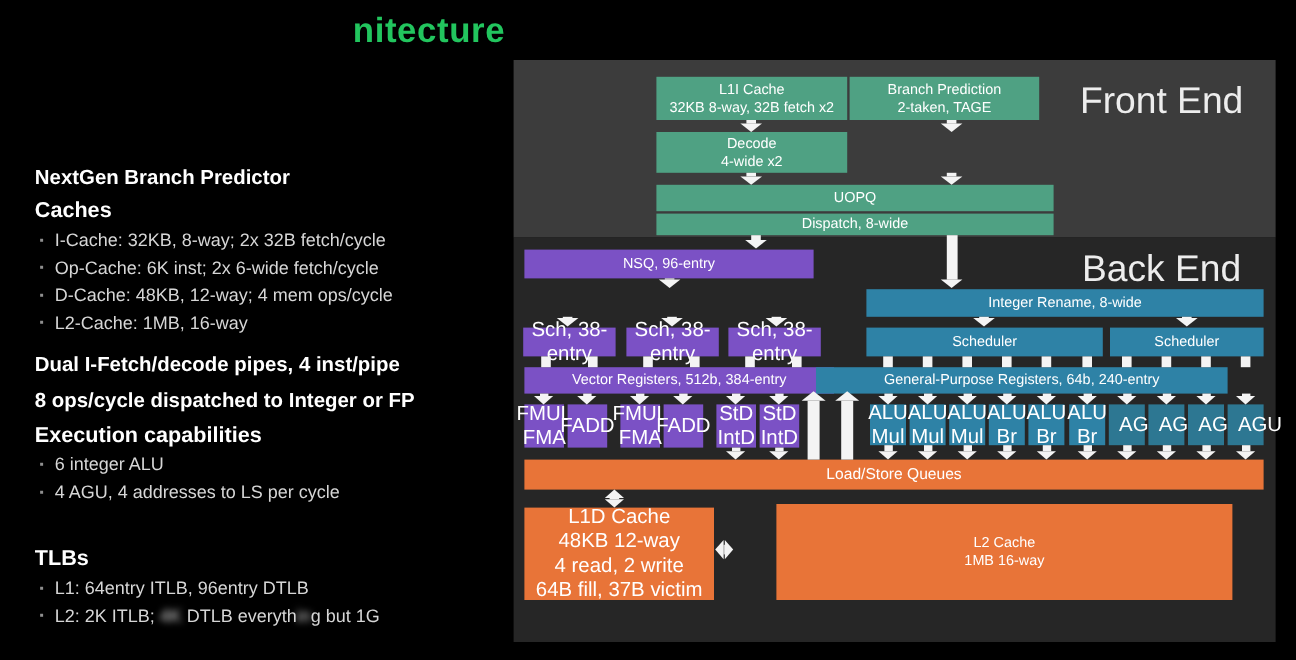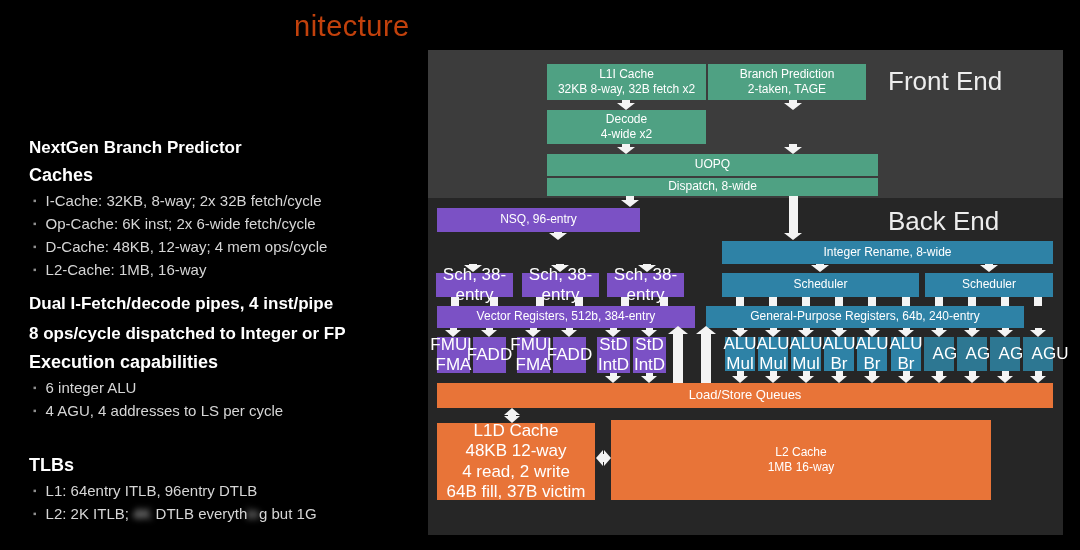--- a/index.html
+++ b/index.html
@@ -1,29 +1,29 @@
 <!DOCTYPE html>
 <html><head>
 <meta charset="utf-8">
 <style>
   html,body{margin:0;padding:0;background:#000;}
   .stage{position:relative;width:1080px;height:550px;background:#000;overflow:hidden;
          font-family:"Liberation Sans","DejaVu Sans",sans-serif;}
   
-  .slide-title{position:absolute;left:294px;top:10px;font-size:29px;font-weight:normal;color:#c2410c;letter-spacing:.5px;}
+  .slide-title{position:absolute;left:294px;top:10px;font-size:29px;font-weight:bold;color:#22c55e;letter-spacing:.5px;}
   .overview{position:absolute;left:28px;top:50px;font-size:30px;font-weight:bold;color:#fff;}
   .lbold{position:absolute;left:29px;color:#fff;font-weight:bold;font-size:17px;white-space:nowrap;}
   .lhead{position:absolute;left:29px;color:#fff;font-weight:bold;font-size:18px;white-space:nowrap;}
   .bullet{position:absolute;left:33px;color:#d6d6d6;font-size:15px;white-space:nowrap;}
   .bullet::before{content:"▪";color:#8f8f8f;font-size:10px;margin-right:9px;vertical-align:2px;}
   .blurred{filter:blur(3px);}
   
   .fe-bg{position:absolute;left:428px;top:50px;width:635px;height:148px;background:#3c3c3c;}
   .be-bg{position:absolute;left:428px;top:198px;width:635px;height:337px;background:#262626;}
-  .zone-label{position:absolute;color:#ededed;font-size:26px;text-align:left;width:160px;}
+  .zone-label{position:absolute;color:#ededed;font-size:31px;text-align:center;width:160px;}
   .box{position:absolute;display:flex;flex-direction:column;align-items:center;justify-content:center;
        text-align:center;color:#fff;font-size:12px;line-height:1.28;box-sizing:border-box;}
   .green{background:#4fa183;}
   .purple{background:#7b51c5;}
   .blue{background:#2e82a6;}
   .teal{background:#2d7792;padding-left:24px;}
   .orange{background:#e87438;}
   .small{font-size:17px;line-height:1.2;}
   .arrow-part{position:absolute;}
 </style>
@@ -62,30 +62,30 @@
     <span>Branch Prediction</span>
       <span>2-taken, TAGE</span>
   </div>
   <div class="box green" style="left:547px;top:110px;width:159px;height:34px">
     <span>Decode</span>
       <span>4-wide x2</span>
   </div>
   <div class="box green" style="left:547px;top:154px;width:331px;height:22px">UOPQ</div>
   <div class="box green" style="left:547px;top:178px;width:331px;height:18px">Dispatch, 8-wide</div>
 
-  <div class="box purple" style="left:437px;top:208px;width:203px;height:24px">NSQ, 96-entry</div>
+  <div class="box purple" style="left:437px;top:208px;width:241px;height:24px">NSQ, 96-entry</div>
   <div class="box purple small" style="left:436px;top:273px;width:77px;height:24px">Sch, 38-entry</div>
   <div class="box purple small" style="left:522px;top:273px;width:77px;height:24px">Sch, 38-entry</div>
   <div class="box purple small" style="left:607px;top:273px;width:77px;height:24px">Sch, 38-entry</div>
   <div class="box purple" style="left:437px;top:306px;width:258px;height:22px">Vector Registers, 512b, 384-entry</div>
 
   <div class="box blue" style="left:722px;top:241px;width:331px;height:23px">Integer Rename, 8-wide</div>
   <div class="box blue" style="left:722px;top:273px;width:197px;height:24px">Scheduler</div>
   <div class="box blue" style="left:925px;top:273px;width:128px;height:24px">Scheduler</div>
-  <div class="box blue" style="left:706px;top:306px;width:318px;height:22px">General-Purpose Registers, 64b, 240-entry</div>
+  <div class="box blue" style="left:680px;top:306px;width:343px;height:22px">General-Purpose Registers, 64b, 240-entry</div>
 
   <div class="box purple small" style="left:437px;top:337px;width:33px;height:36px">
       <span>FMUL</span>
       <span>FMA</span>
     </div>
   <div class="box purple small" style="left:473px;top:337px;width:33px;height:36px">
       <span>FADD</span>
       <span></span>
     </div>
   <div class="box purple small" style="left:517px;top:337px;width:33px;height:36px">
@@ -142,21 +142,21 @@
       <span>AGU</span>
     </div>
 
   <div class="box orange" style="left:437px;top:383px;width:616px;height:25px;font-size:13px">Load/Store Queues</div>
   <div class="box orange small" style="left:437px;top:423px;width:158px;height:77px">
     <span>L1D Cache</span>
       <span>48KB 12-way</span>
     <span>4 read, 2 write</span>
       <span>64B fill, 37B victim</span>
   </div>
-  <div class="box orange" style="left:611px;top:420px;width:380px;height:80px">
+  <div class="box orange" style="left:647px;top:420px;width:380px;height:80px">
     <span>L2 Cache</span>
       <span>1MB 16-way</span>
   </div>
 
   <div id="arrow-layer">
       <div class="arrow-part" style="left: 622px; top: 100px; width: 8px; height: 3px; background: rgb(244, 244, 244);"></div>
       <div class="arrow-part" style="left: 617px; top: 103px; width: 0px; height: 0px; border-left: 9px solid transparent; border-right: 9px solid transparent; border-top: 7px solid rgb(244, 244, 244);"></div>
       <div class="arrow-part" style="left: 789px; top: 100px; width: 8px; height: 3px; background: rgb(244, 244, 244);"></div>
       <div class="arrow-part" style="left: 784px; top: 103px; width: 0px; height: 0px; border-left: 9px solid transparent; border-right: 9px solid transparent; border-top: 7px solid rgb(244, 244, 244);"></div>
       <div class="arrow-part" style="left: 622px; top: 144px; width: 8px; height: 3px; background: rgb(244, 244, 244);"></div>

